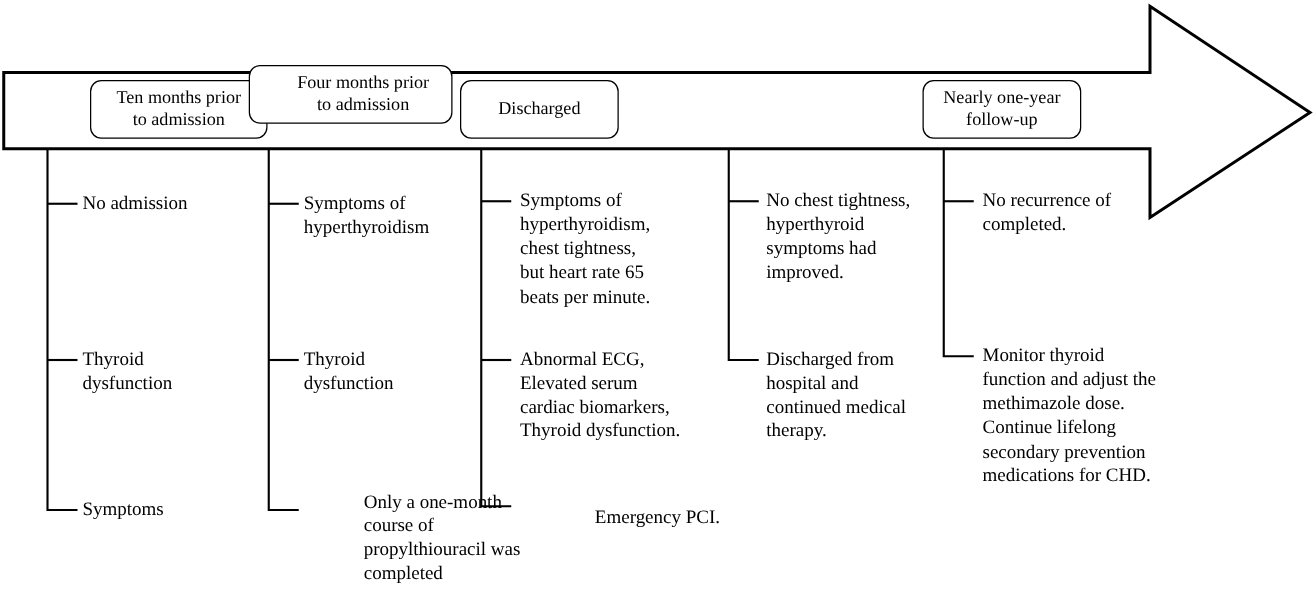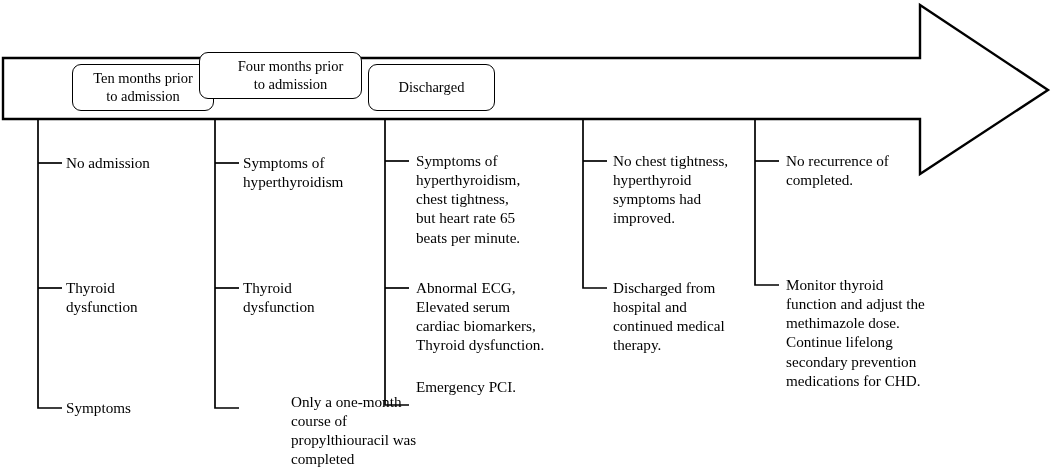--- a/index.html
+++ b/index.html
@@ -76,20 +76,22 @@
 
   <div class="milestone-box" style="left:33px;top:64px;width:142px;height:47px;margin-left:39px;">Ten months prior
 to admission</div>
 
   <div class="milestone-box" style="left:199px;top:52px;width:163px;height:47px;padding-left:24px;">Four months prior
 to  admission</div>
 
   <div class="milestone-box" style="left:368px;top:64px;width:127px;height:47px;">Discharged</div>
 
 
+  <div class="milestone-box" style="left:738px;top:64px;width:127px;height:47px;">Nearly one-year
+follow-up</div>
 
   <div class="entry-text" style="left:66px;top:153px;width:130px;">No admission</div>
   <div class="entry-text" style="left:66px;top:278px;width:130px;">Thyroid
 dysfunction</div>
   <div class="entry-text" style="left:66px;top:398px;width:130px;">Symptoms</div>
 
   <div class="entry-text" style="left:243px;top:153px;width:150px;">Symptoms of
 hyperthyroidism</div>
   <div class="entry-text" style="left:243px;top:278px;width:150px;">Thyroid
 dysfunction</div>
@@ -100,21 +102,21 @@
 
   <div class="entry-text" style="left:416px;top:151px;width:160px;">Symptoms of
 hyperthyroidism,
 chest tightness,
 but heart rate 65
 beats per minute.</div>
   <div class="entry-text" style="left:416px;top:278px;width:165px;">Abnormal ECG,
 Elevated serum
 cardiac biomarkers,
 Thyroid dysfunction.</div>
-  <div class="entry-text" style="left:416px;top:377px;width:160px;">Emergency PCI.</div>
+  <div class="entry-text" style="left:416px;top:404px;width:160px;text-align:right;">Emergency PCI.</div>
 
   <div class="entry-text" style="left:613px;top:151px;width:155px;">No chest tightness,
 hyperthyroid
 symptoms had
 improved.</div>
   <div class="entry-text" style="left:613px;top:278px;width:150px;">Discharged from
 hospital and
 continued medical
 therapy.</div>
 

